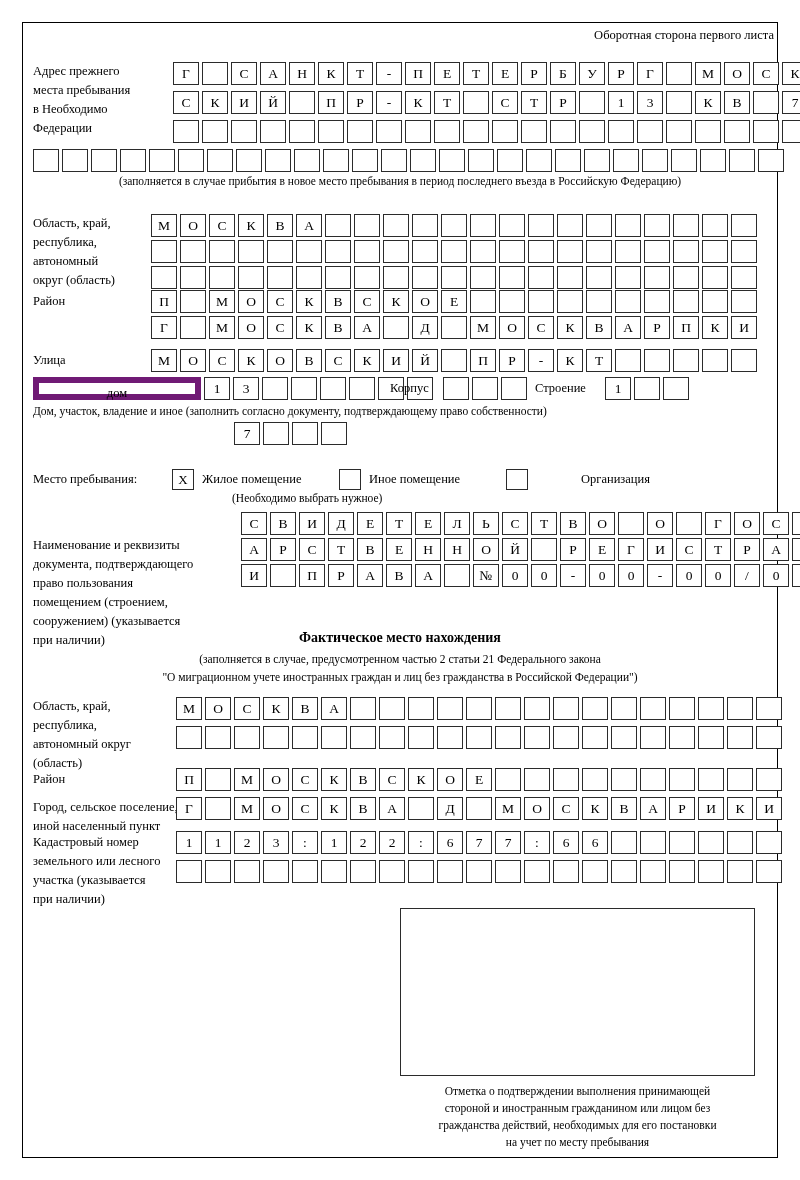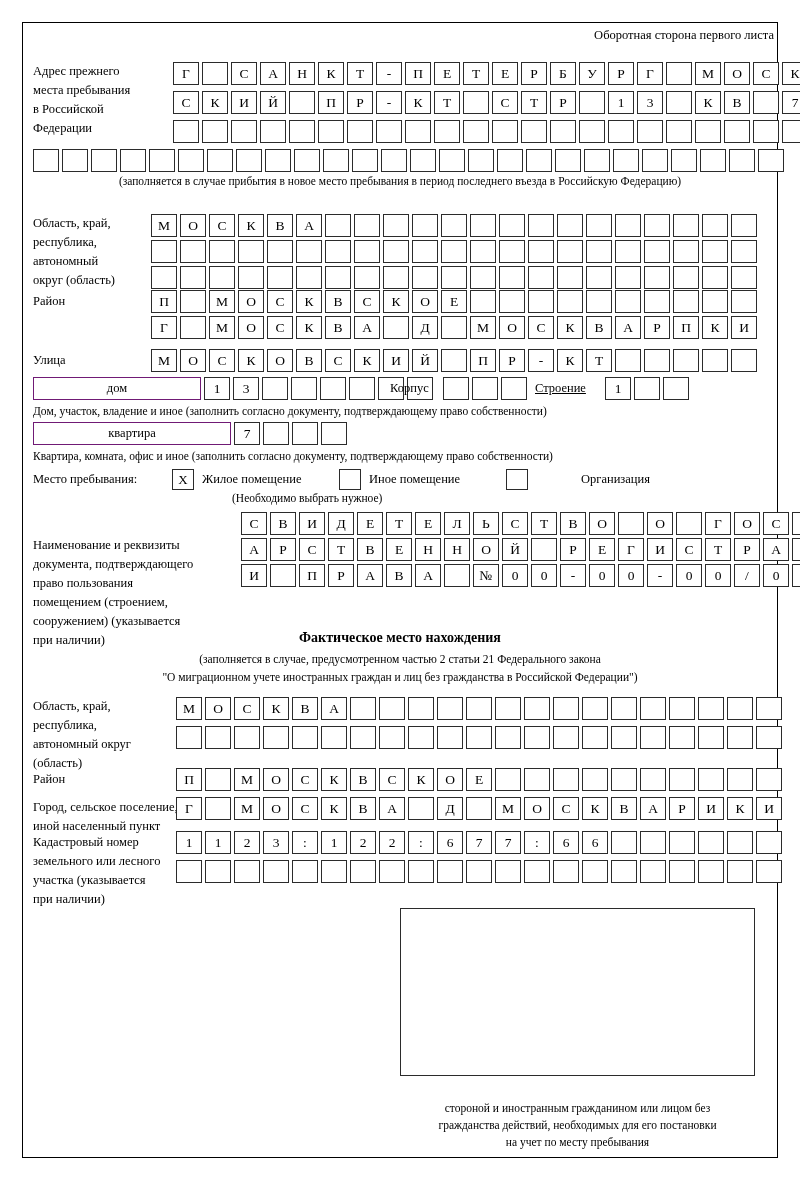--- a/index.html
+++ b/index.html
@@ -67,21 +67,21 @@
     margin-right: 3px;
     box-sizing: border-box;
     font-size: 13.5px;
     line-height: 21px;
     text-align: center;
     font-family: "Liberation Serif", serif;
     background: #fff;
   }
   .boxline {
     position: absolute;
-    border: 1px solid #701a75;
+    border: 6px solid #701a75;
     box-sizing: border-box;
     height: 23px;
     font-size: 12.5px;
     line-height: 21px;
     text-align: center;
   }
   .inline-lbl {
     position: absolute;
     font-size: 12.5px;
     line-height: 23px;
@@ -106,21 +106,21 @@
 </head>
 <body>
 
 <div class="page">
   <div class="frame"></div>
 
   <div class="hdr-right">Оборотная сторона первого листа</div>
 
   <div class="lbl" style="left:33px; top:62px; width:140px;">Адрес прежнего
 места пребывания
-в Российской
+в Необходимо
 Федерации</div>
 
   <div class="row" id="prev-row1" style="left:173px; top:62px;">
       <div class="cell">Г</div>
       <div class="cell"></div>
       <div class="cell">С</div>
       <div class="cell">А</div>
       <div class="cell">Н</div>
       <div class="cell">К</div>
       <div class="cell">Т</div>
@@ -378,38 +378,36 @@
       <div class="cell"></div>
       <div class="cell"></div>
       <div class="cell"></div>
     </div>
   <div class="inline-lbl" style="left:390px; top:377px;">Корпус</div>
   <div class="row" id="s2-korpus" style="left:443px; top:377px;">
       <div class="cell"></div>
       <div class="cell"></div>
       <div class="cell"></div>
     </div>
-  <div class="inline-lbl" style="left:535px; top:377px;text-decoration:underline;">Строение</div>
+  <div class="inline-lbl" style="left:535px; top:377px;">Строение</div>
   <div class="row" id="s2-stroenie" style="left:605px; top:377px;">
       <div class="cell">1</div>
       <div class="cell"></div>
       <div class="cell"></div>
     </div>
 
   <div class="lbl small" style="left:33px; top:402px;">Дом, участок, владение и иное (заполнить согласно документу, подтверждающему право собственности)</div>
 
-  <div class="boxline" style="left:33px; top:422px; width:198px;">квартира</div>
   <div class="row" id="s2-flat" style="left:234px; top:422px;">
       <div class="cell">7</div>
       <div class="cell"></div>
       <div class="cell"></div>
       <div class="cell"></div>
     </div>
 
-  <div class="lbl small" style="left:33px; top:447px;">Квартира, комната, офис и иное (заполнить согласно документу, подтверждающему право собственности)</div>
 
   <div class="inline-lbl" style="left:33px; top:468px;">Место пребывания:</div>
   <div class="checkbox" style="position:absolute; left:172px; top:469px;">X</div>
   <div class="inline-lbl" style="left:202px; top:468px;">Жилое помещение</div>
   <div class="checkbox" style="position:absolute; left:339px; top:469px;"></div>
   <div class="inline-lbl" style="left:369px; top:468px;">Иное помещение</div>
   <div class="checkbox" style="position:absolute; left:506px; top:469px;"></div>
   <div class="inline-lbl" style="left:581px; top:468px;">Организация</div>
   <div class="lbl small" style="left:232px; top:489px;">(Необходимо выбрать нужное)</div>
 
@@ -637,16 +635,17 @@
       <div class="cell"></div>
       <div class="cell"></div>
       <div class="cell"></div>
       <div class="cell"></div>
       <div class="cell"></div>
       <div class="cell"></div>
       <div class="cell"></div>
     </div>
 
   <div class="bigbox" style="left:400px; top:908px; width:355px; height:168px;"></div>
+  <div class="center" style="left:395px; top:1083px; width:365px; line-height:17px;">Отметка о подтверждении выполнения принимающей</div>
   <div class="center" style="left:395px; top:1100px; width:365px; line-height:17px;">стороной и иностранным гражданином или лицом без</div>
   <div class="center" style="left:395px; top:1134px; width:365px; line-height:17px;">на учет по месту пребывания</div>
   <div class="center" style="left:395px; top:1117px; width:365px; line-height:17px;">гражданства действий, необходимых для его постановки</div>
 </div>
 
 </body></html>

